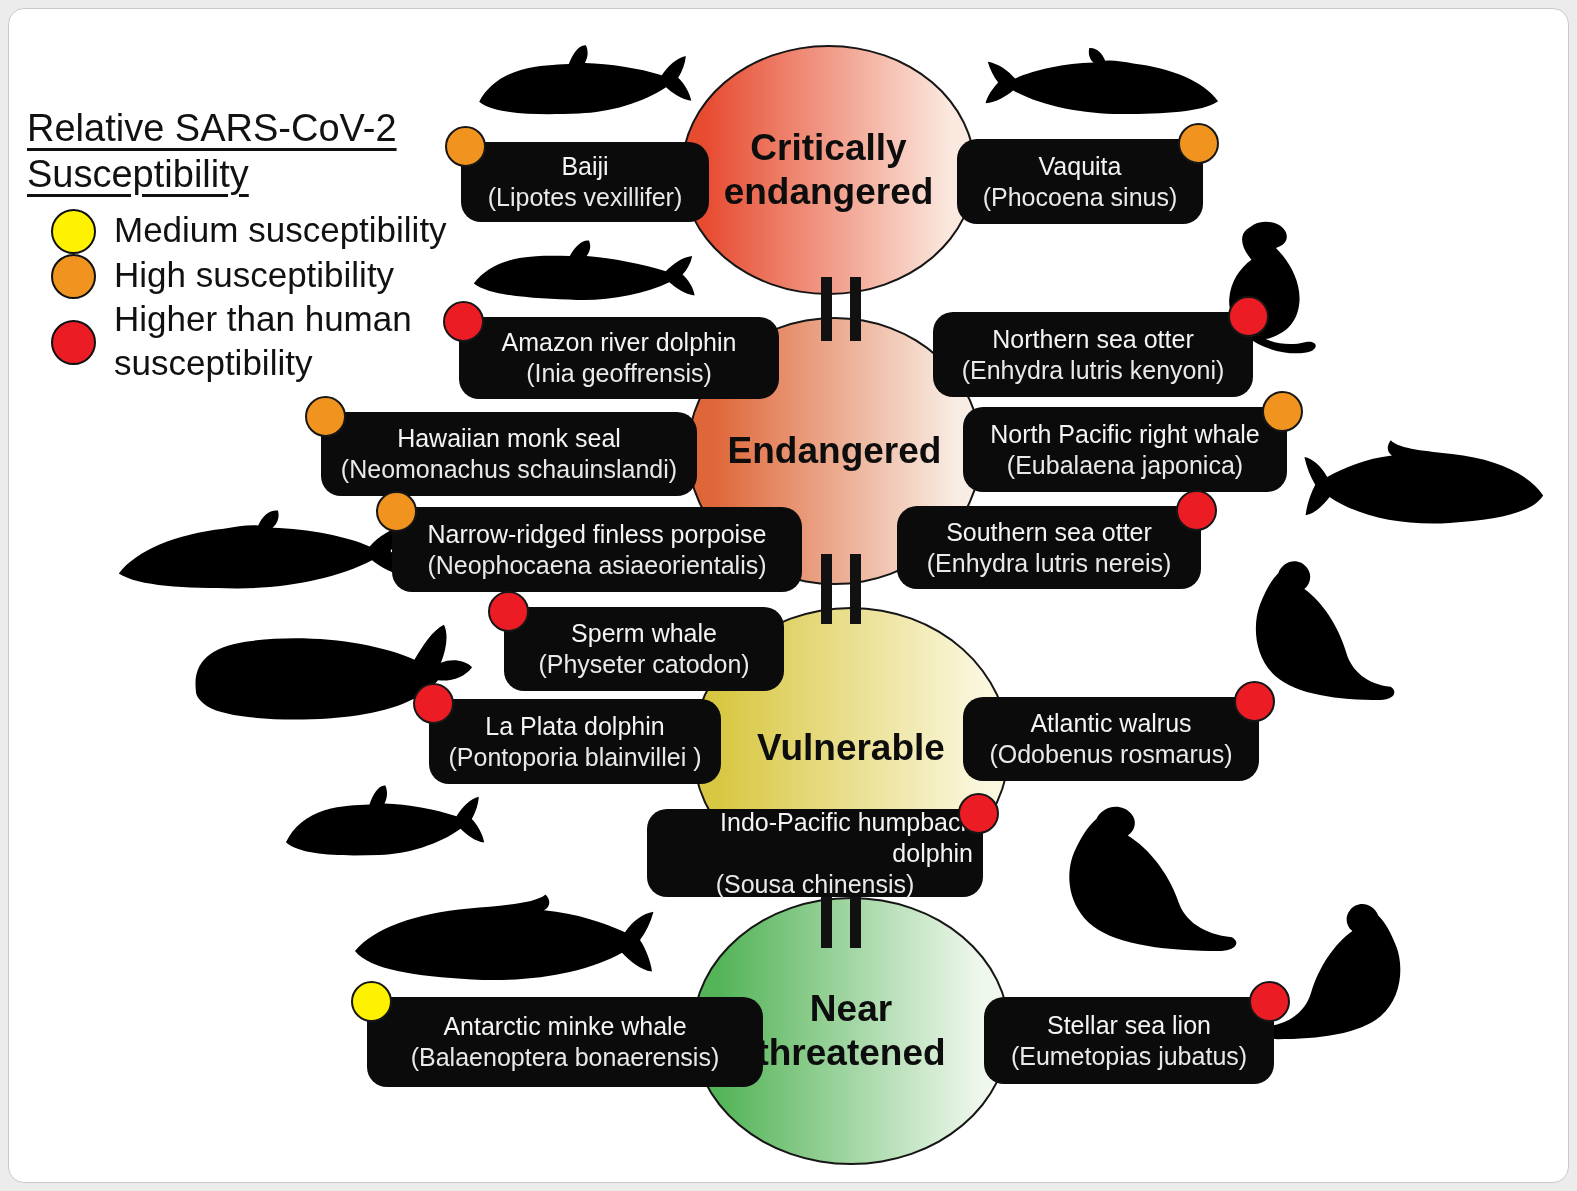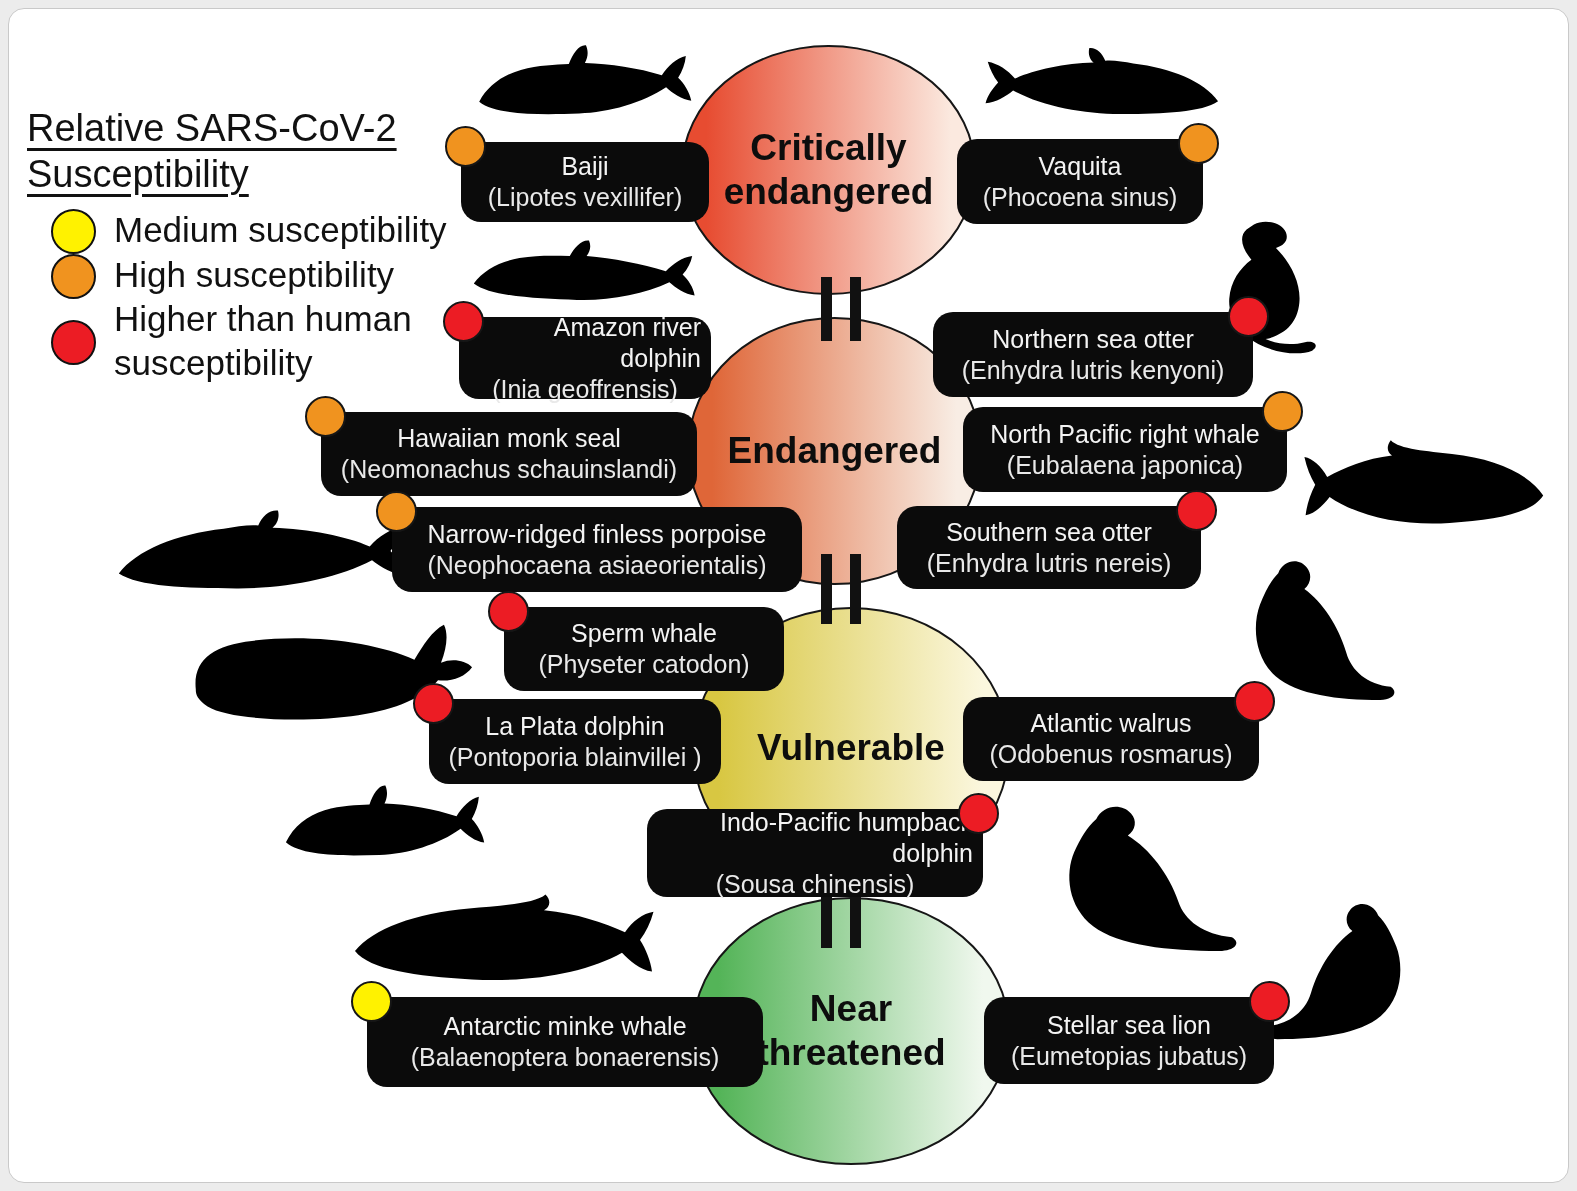--- a/index.html
+++ b/index.html
@@ -122,21 +122,21 @@
   <div class="pill" style="left:452px;top:133px;width:248px;height:80px">
     <span class="dot dl" style="background: rgb(240, 147, 31);"></span>
     <div class="pname">Baiji</div>
     <div class="psci">(Lipotes vexillifer)</div>
   </div>
   <div class="pill" style="left:948px;top:130px;width:246px;height:85px">
     <span class="dot dr" style="background: rgb(240, 147, 31);"></span>
     <div class="pname">Vaquita</div>
     <div class="psci">(Phocoena sinus)</div>
   </div>
-  <div class="pill" style="left:450px;top:308px;width:252px;height:82px">
+  <div class="pill" style="left:450px;top:308px;width:320px;height:82px">
     <span class="dot dl" style="background: rgb(236, 28, 36);"></span>
     <div class="pname">Amazon river dolphin</div>
     <div class="psci">(Inia geoffrensis)</div>
   </div>
   <div class="pill" style="left:924px;top:303px;width:320px;height:85px">
     <span class="dot dr" style="background: rgb(236, 28, 36);"></span>
     <div class="pname">Northern sea otter</div>
     <div class="psci">(Enhydra lutris kenyoni)</div>
   </div>
   <div class="pill" style="left:312px;top:403px;width:376px;height:84px">

